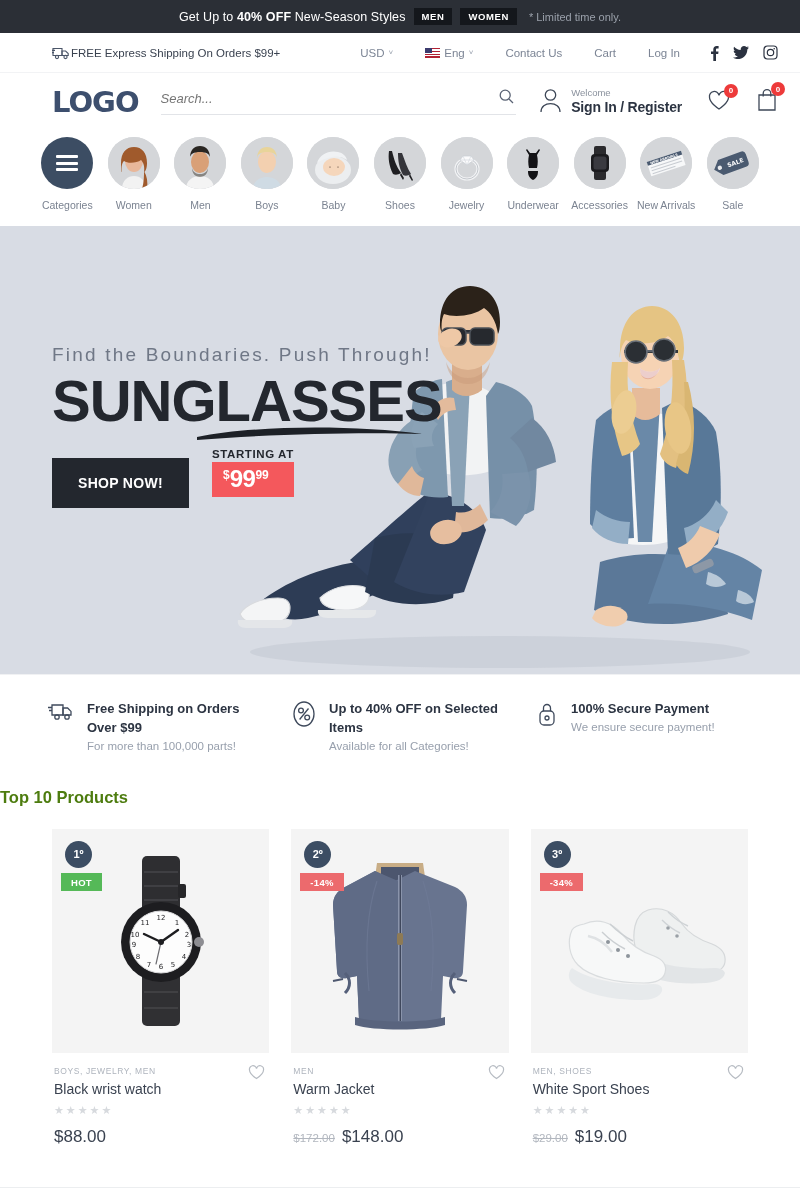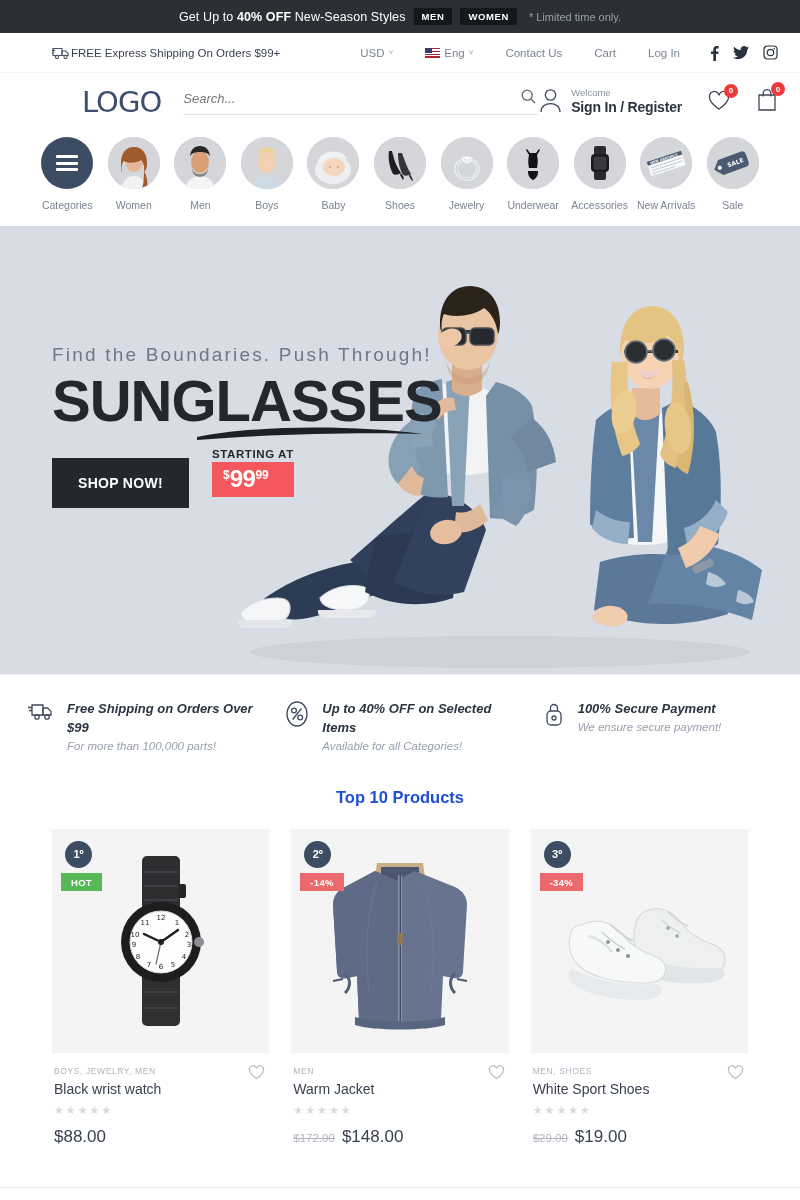--- a/index.html
+++ b/index.html
@@ -72,25 +72,24 @@
 
   
   .header {
     height: 58px;
     display: flex;
     align-items: center;
     padding: 0 22px 0 52px;
   }
   .logo {
     font-size: 29px;
-    font-weight: normal;
+    font-weight: bold;
     letter-spacing: -1px;
     color: #3d4f6e;
     font-family: "DejaVu Sans", sans-serif;
-    margin-left: 30px;
   }
   .search-wrap {
     margin-left: 22px;
     width: 355px;
     display: flex;
     align-items: center;
     border-bottom: 1px solid #e2e4e8;
     padding-bottom: 7px;
   }
   .search-input {
@@ -224,36 +223,34 @@
   .price-cur { font-size: 12px; font-weight: bold; margin-top: 2px; }
   .price-main { font-size: 24px; font-weight: bold; letter-spacing: -.5px; }
   .price-dec { font-size: 12px; font-weight: bold; margin-top: 2px; }
 
   
   .hero-photo { position: absolute; right: 0; bottom: 0; width: 600px; height: 432px; z-index: 3; }
 
   
   .features {
     display: flex;
-    padding: 24px 28px 28px;
+    padding: 24px 48px 28px;
     gap: 28px;
     border-top: 1px solid #f0f1f3;
-    font-style: italic;
   }
   .feature { flex: 1; display: flex; align-items: flex-start; gap: 13px; }
   .feature-ico { margin-top: 2px; flex: none; }
   .feature-title { font-size: 13px; font-weight: bold; color: #2c3442; line-height: 1.3; }
   .feature-desc { font-size: 11.5px; color: #98a0ad; margin-top: 3px; }
 
   
   .products-head {
-    text-align: center;
     font-size: 16.5px;
     font-weight: bold;
-    color: #1d4ed8;
+    color: #4d7c0f;
     padding: 8px 0 22px;
   }
   .grid {
     display: flex;
     gap: 22px;
     padding: 0 52px 40px;
   }
   .card { flex: 1; }
   .card-img {
     position: relative;

